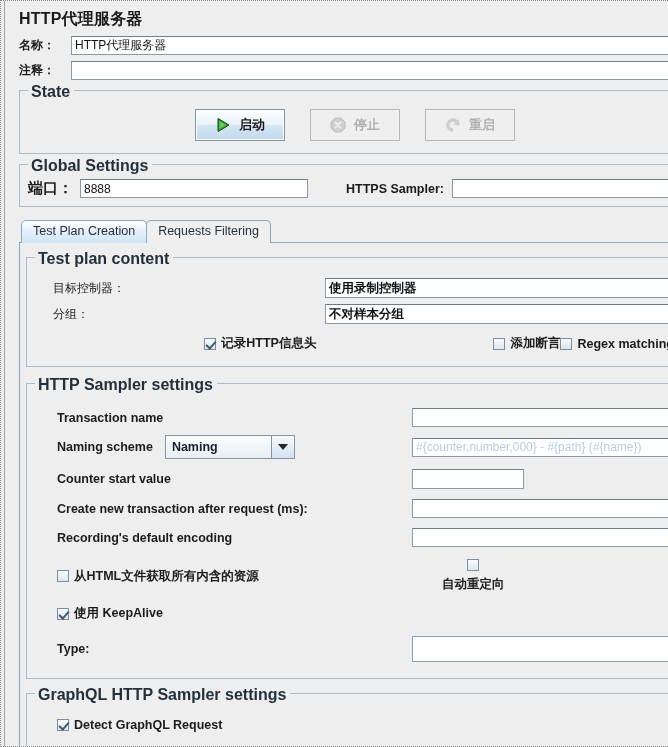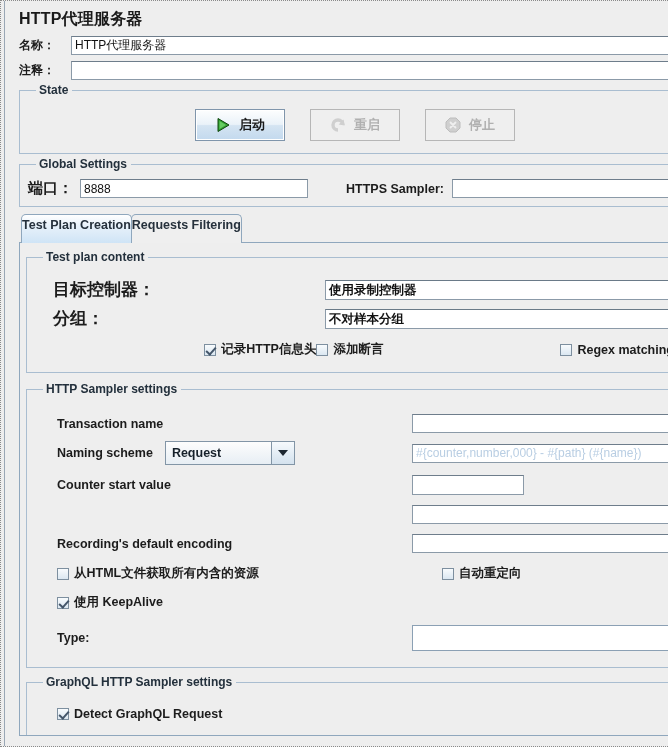--- a/index.html
+++ b/index.html
@@ -81,25 +81,25 @@
   .group {
     position: relative;
     border: 1px solid #a9bdd0;
     margin: 10px 6px 0 6px;
     padding: 14px 8px 10px 8px;
     box-sizing: border-box;
   }
   .group > .glabel {
     position: absolute;
     top: -8px;
-    left: 16px;
+    left: 8px;
     background: #eeeeee;
     padding: 0 4px 0 3px;
     font-weight: bold;
-    font-size: 12px;
+    font-size: 16px;
     color: #23303c;
     white-space: nowrap;
   }
 
   
   .state-row {
     display: flex;
     justify-content: center;
     gap: 25px;
     padding: 4px 0 2px 0;
@@ -146,25 +146,25 @@
   
   .tabstrip {
     display: flex;
     align-items: flex-end;
     margin: 14px 0 0 8px;
     height: 22px;
     position: relative;
     z-index: 3;
   }
   .tab {
-    height: 29px;
+    height: 23px;
     line-height: 20px;
-    padding: 0 0;
+    padding: 0 11px;
     font-size: 12.5px;
-    font-weight: bold;
+    font-weight: normal;
     border: 1px solid #8fa7bd;
     border-bottom: none;
     border-radius: 5px 5px 0 0;
     margin-right: -1px;
     background: #efefef;
     color: #26313c;
     cursor: pointer;
     box-sizing: border-box;
   }
   .tab.sel {
@@ -181,22 +181,22 @@
     z-index: 1;
   }
 
   
   .tp-row {
     display: flex;
     align-items: center;
     margin: 6px 0 0 0;
   }
   .tp-row .tlbl {
-    font-weight: bold;
-    font-size: 17px;
+    font-weight: normal;
+    font-size: 12px;
     width: 290px;
     flex: none;
     padding-left: 18px;
     box-sizing: border-box;
   }
   .combo-flat {
     flex: 1;
     height: 20px;
     line-height: 19px;
     background: #ffffff;
@@ -301,21 +301,21 @@
 
   .inp-sm { width: 112px; flex: none; height: 20px; }
   .inp-type { flex: 1; height: 26px; border-color: #8ba0b4; }
 
   .cb-pair {
     display: flex;
     align-items: center;
     margin-top: 12px;
     padding-left: 22px;
   }
-  .cb-pair .c2 { margin-left: 0; }
+  .cb-pair .c2 { margin-left: 0; flex-direction: column; }
 </style>
 </head>
 <body>
 
 <div id="root">
  <div id="inner">
   <div id="pad">
 
     <div class="title">HTTP代理服务器</div>
 
@@ -339,35 +339,35 @@
               <polygon points="4,2.5 15,9 4,15.5" fill="#2f9e2f" stroke="#10470f" stroke-width="1"></polygon>
               <polygon points="5.5,5 12,9 5.5,13" fill="#6fd36b" opacity=".85"></polygon>
             </svg>
           </span>
           <span>启动</span>
         </div>
 
         <div class="btn off">
           <span class="ico">
             <svg viewBox="0 0 18 18" width="18" height="18">
+              <polygon points="6,2 12,2 16,6 16,12 12,16 6,16 2,12 2,6" fill="#cfcfcf" stroke="#bdbdbd" stroke-width="1"></polygon>
+              <path d="M6.5 6.5 L11.5 11.5 M11.5 6.5 L6.5 11.5" stroke="#efefef" stroke-width="1.8" stroke-linecap="round"></path>
+            </svg>
+          </span>
+          <span>停止</span>
+        </div>
+
+        <div class="btn off">
+          <span class="ico">
+            <svg viewBox="0 0 18 18" width="18" height="18">
               <path d="M14 9 A5 5 0 1 0 9 14" fill="none" stroke="#cfcfcf" stroke-width="3.4"></path>
               <polygon points="14.6,3.6 15.6,9.6 9.6,8.6" fill="#cfcfcf"></polygon>
             </svg>
           </span>
           <span>重启</span>
-        </div>
-
-        <div class="btn off">
-          <span class="ico">
-            <svg viewBox="0 0 18 18" width="18" height="18">
-              <polygon points="6,2 12,2 16,6 16,12 12,16 6,16 2,12 2,6" fill="#cfcfcf" stroke="#bdbdbd" stroke-width="1"></polygon>
-              <path d="M6.5 6.5 L11.5 11.5 M11.5 6.5 L6.5 11.5" stroke="#efefef" stroke-width="1.8" stroke-linecap="round"></path>
-            </svg>
-          </span>
-          <span>停止</span>
         </div>
 
       </div>
     </div>
 
     <div class="group" style="padding-bottom:8px;">
       <span class="glabel">Global Settings</span>
       <div class="gs-row">
         <span class="lbl-port">端口：</span>
         <input class="txt port-box" type="text" value="8888" style="">
@@ -402,21 +402,21 @@
           <div class="combo-flat">
             <span>不对样本分组</span>
           </div>
         </div>
 
         <div class="cb-row">
           <div class="cb" style="width:272px;justify-content:flex-end;">
             <span class="box ck"></span>
             <span>记录HTTP信息头</span>
           </div>
-          <div class="cb" style="width:252px;">
+          <div class="cb" style="width:252px;justify-content:flex-end;">
             <span class="box"></span>
             <span>添加断言</span>
           </div>
           <div class="cb">
             <span class="box"></span>
             <span>Regex matching</span>
           </div>
         </div>
       </div>
 
@@ -425,36 +425,37 @@
 
         <div class="hs-row">
           <span class="hlbl">Transaction name</span>
           <span class="spacer"></span>
           <input class="txt" style="width: 262px; flex: 0 0 auto;" type="text" value="">
         </div>
 
         <div class="hs-row" style="margin-top:8px;">
           <span class="hlbl">Naming scheme</span>
           <div class="combo">
-            <span class="cval">Request</span>
+            <span class="cval">Naming</span>
             <span class="carrow">
                   <i></i>
                 </span>
           </div>
           <span class="spacer"></span>
           <input class="txt" style="width: 262px; flex: 0 0 auto;" type="text" placeholder="#{counter,number,000} - #{path} (#{name})">
         </div>
 
         <div class="hs-row">
           <span class="hlbl">Counter start value</span>
           <span class="spacer"></span>
           <input class="txt inp-sm" type="text" style="margin-right: 150px;" value="">
         </div>
 
         <div class="hs-row">
+          <span class="hlbl">Create new transaction after request (ms):</span>
           <span class="spacer"></span>
           <input class="txt" style="width: 262px; flex: 0 0 auto;" type="text" value="">
         </div>
 
         <div class="hs-row">
           <span class="hlbl">Recording's default encoding</span>
           <span class="spacer"></span>
           <input class="txt" style="width: 262px; flex: 0 0 auto;" type="text" value="">
         </div>
 

